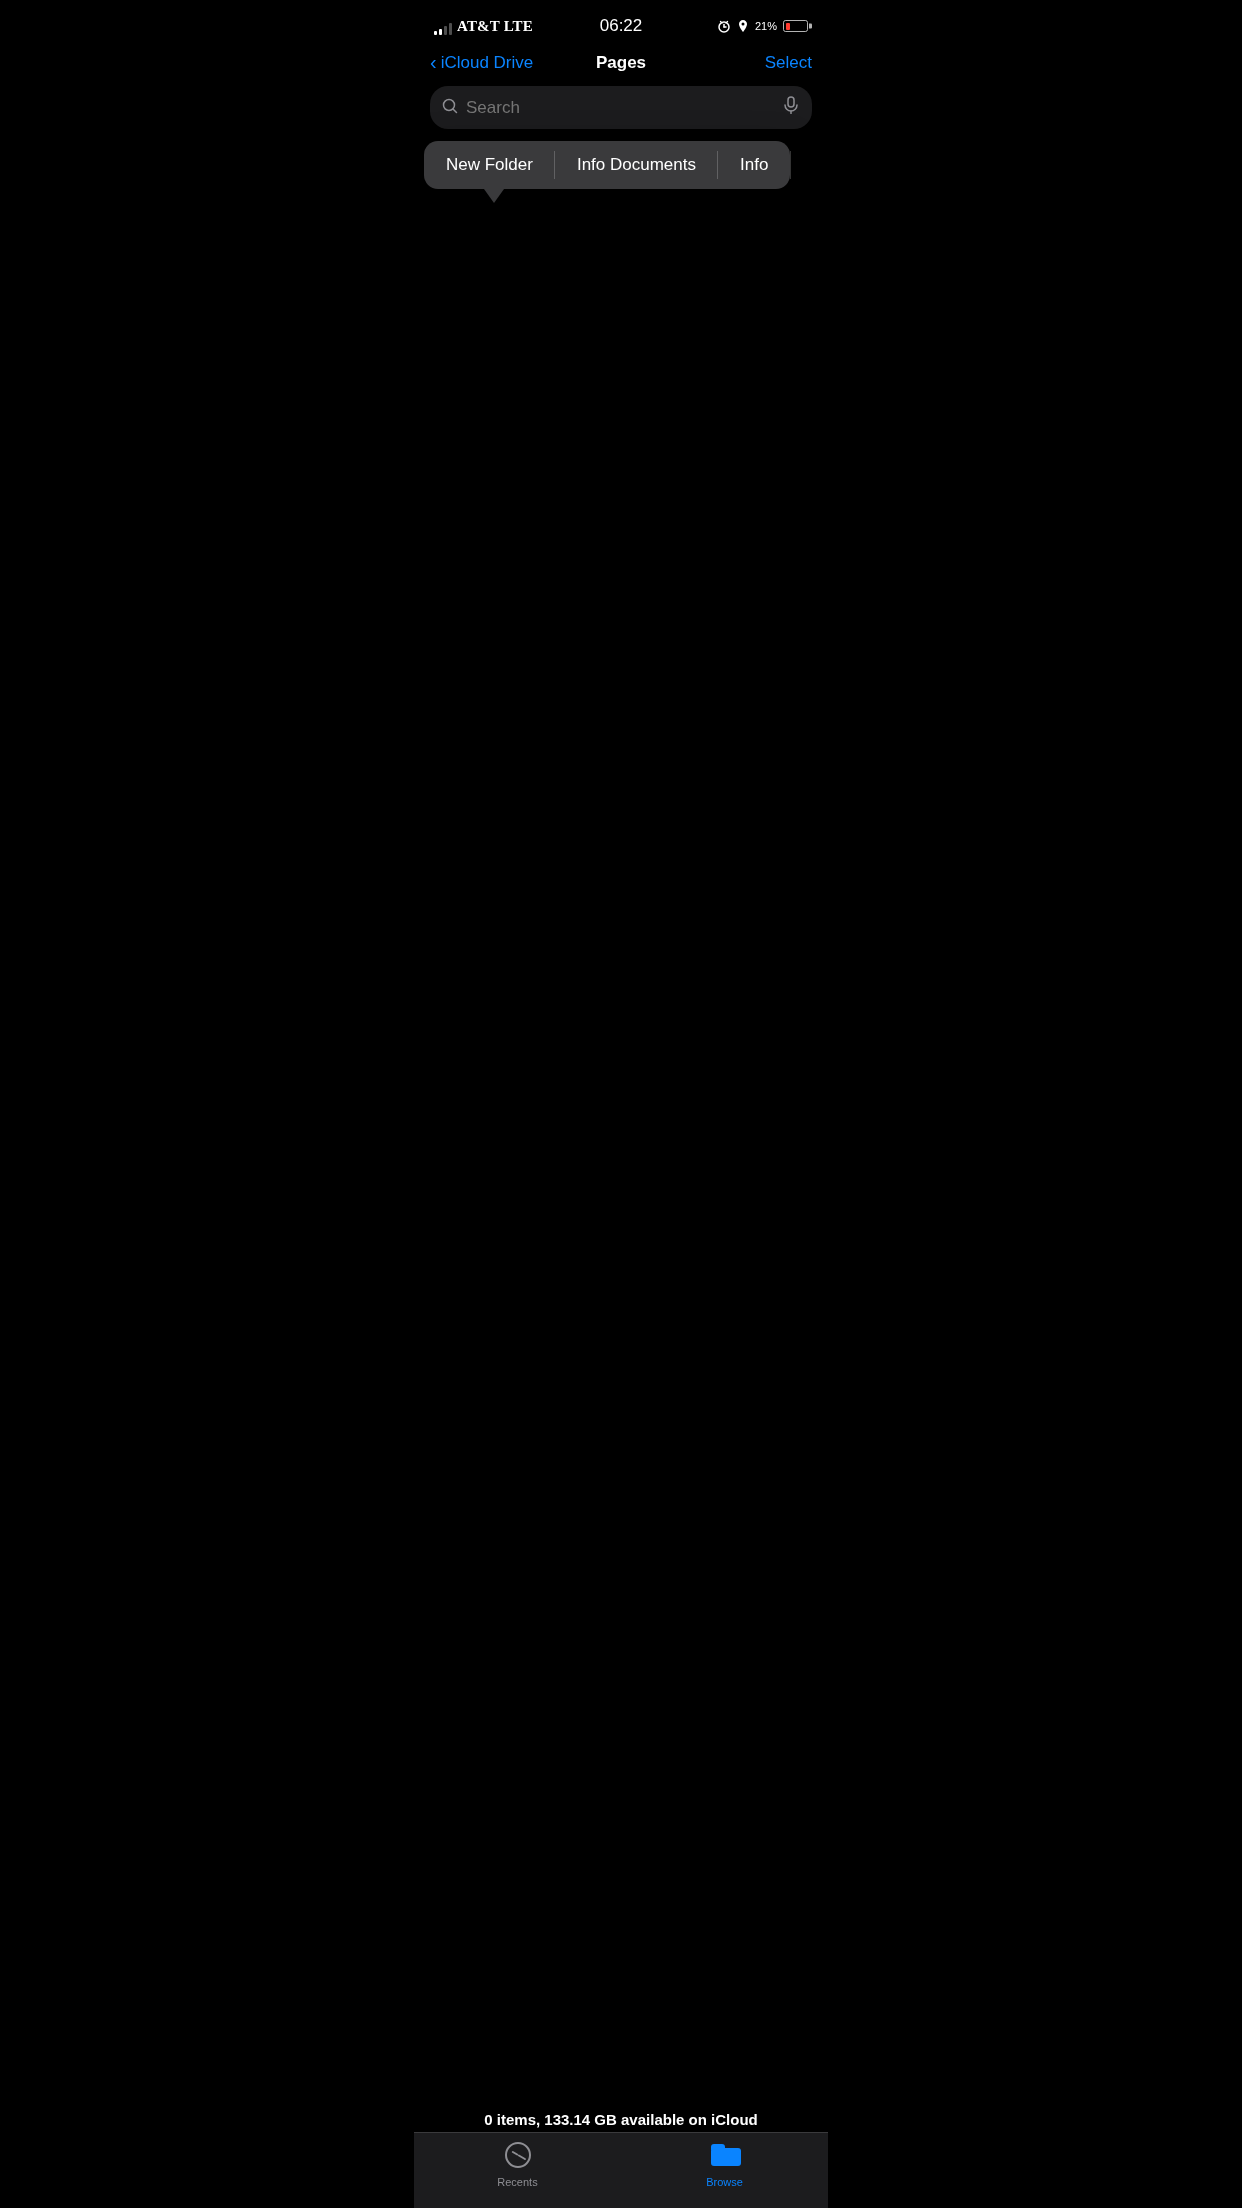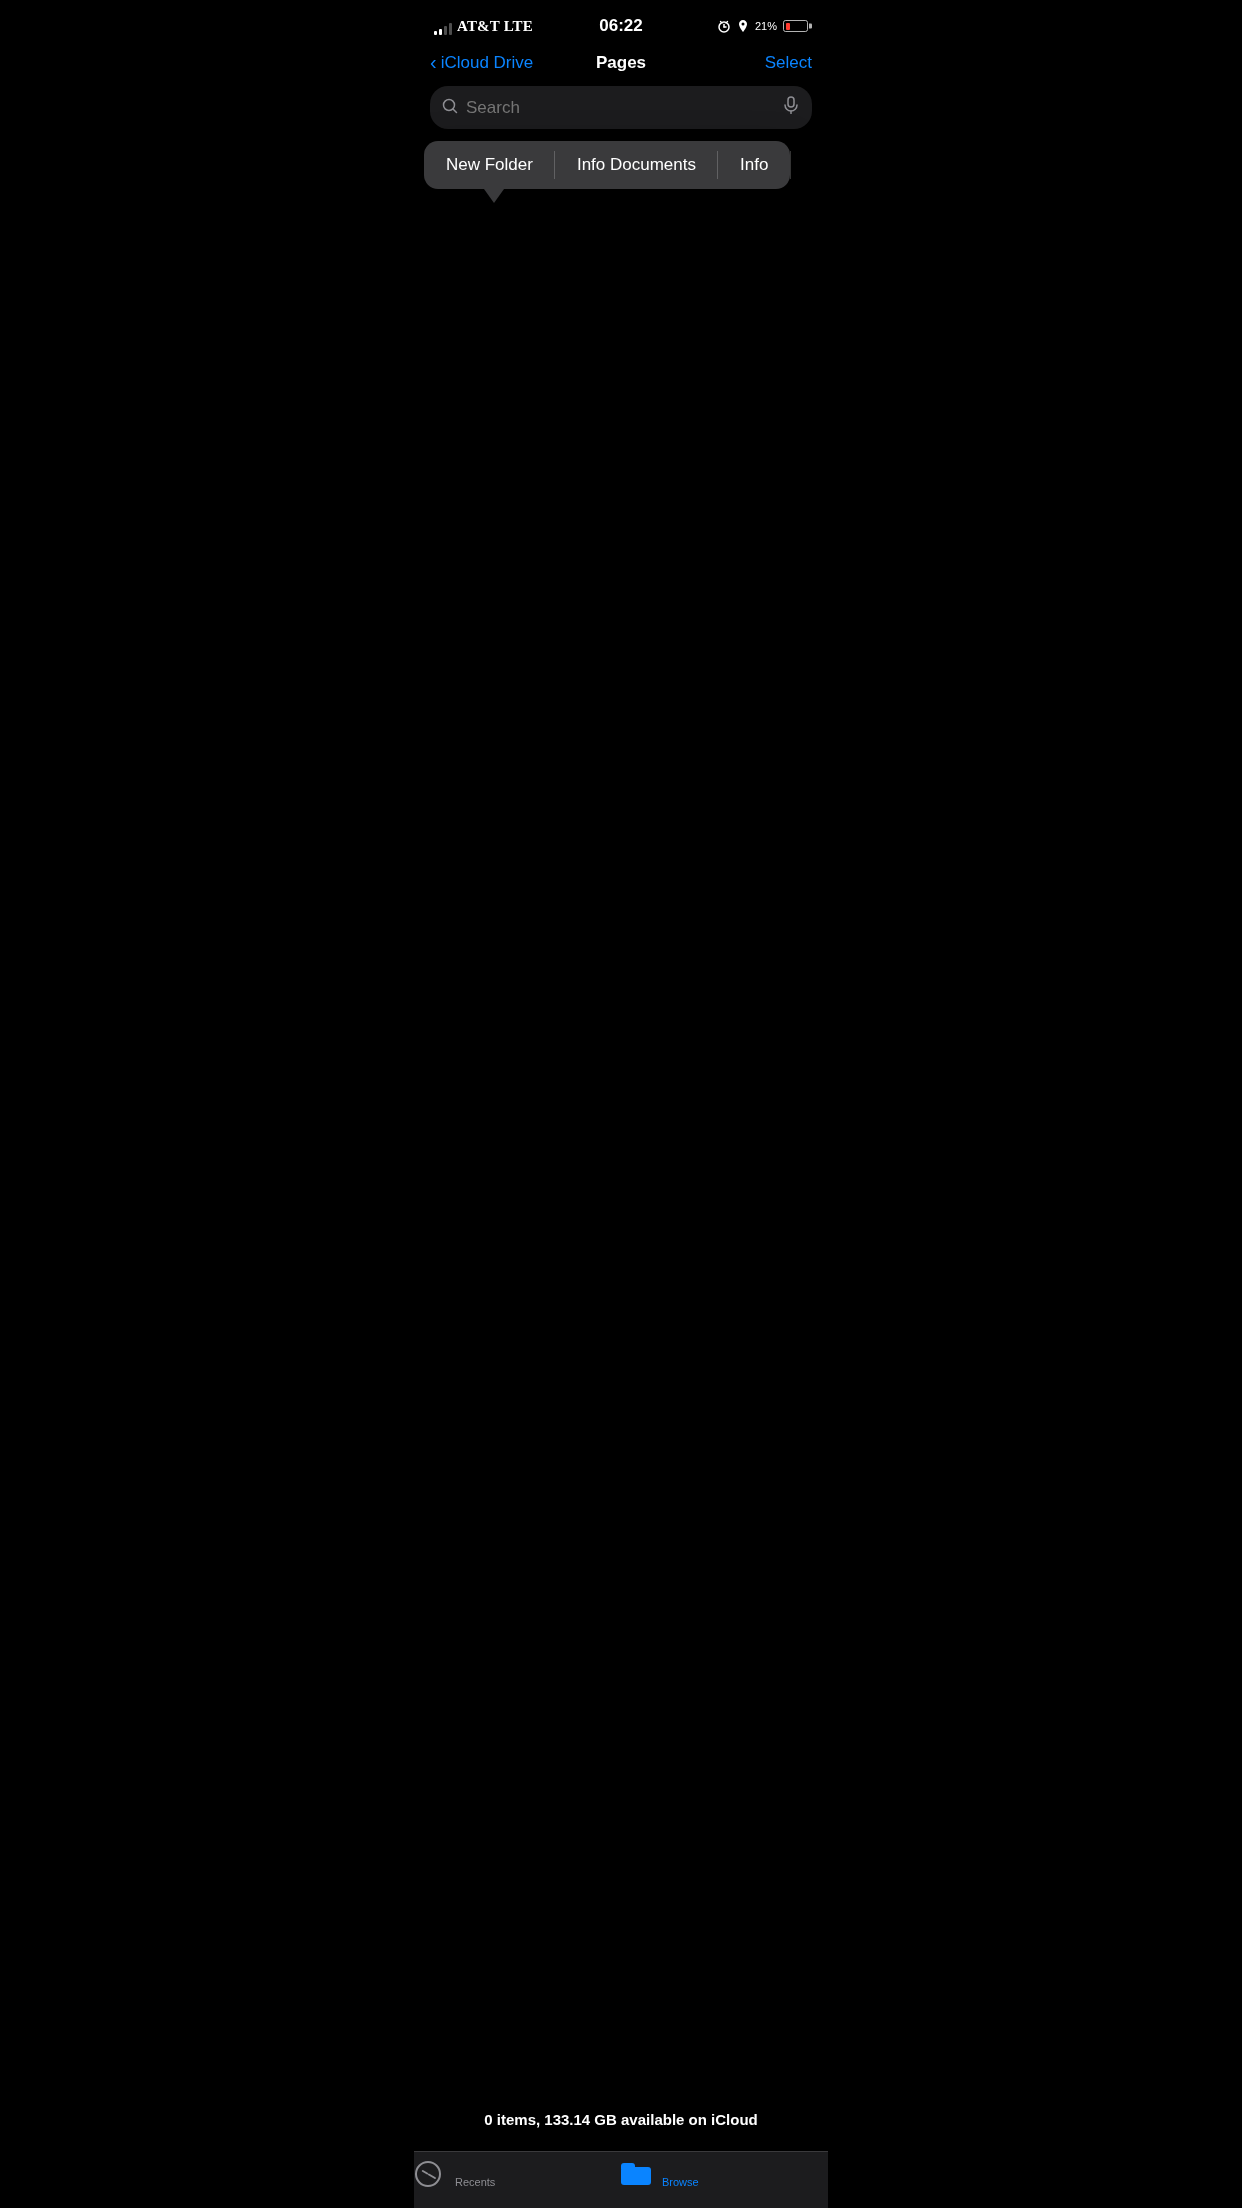--- a/index.html
+++ b/index.html
@@ -54,21 +54,21 @@
       border-radius: 1px;
     }
 
     .signal-bars span:nth-child(1) { height: 4px; }
     .signal-bars span:nth-child(2) { height: 6px; }
     .signal-bars span:nth-child(3) { height: 9px; opacity: 0.3; }
     .signal-bars span:nth-child(4) { height: 12px; opacity: 0.3; }
 
     .status-center {
       font-size: 17px;
-      font-weight: 700;
+      font-weight: 400;
       position: absolute;
       left: 50%;
       transform: translateX(-50%);
     }
 
     .status-right {
       display: flex;
       align-items: center;
       gap: 6px;
       font-size: 11px;
@@ -242,23 +242,23 @@
       margin: 0 auto;
       background: #1c1c1e;
       border-top: 0.5px solid #3a3a3c;
       display: flex;
       justify-content: space-around;
       padding: 8px 0 20px;
     }
 
     .tab-item {
       display: flex;
-      flex-direction: row;
-      align-items: flex-end;
-      gap: 13px;
+      flex-direction: column;
+      align-items: center;
+      gap: 7px;
       cursor: pointer;
       flex: 1;
     }
 
     .tab-icon {
       width: 28px;
       height: 28px;
       display: flex;
       align-items: center;
       justify-content: center;

